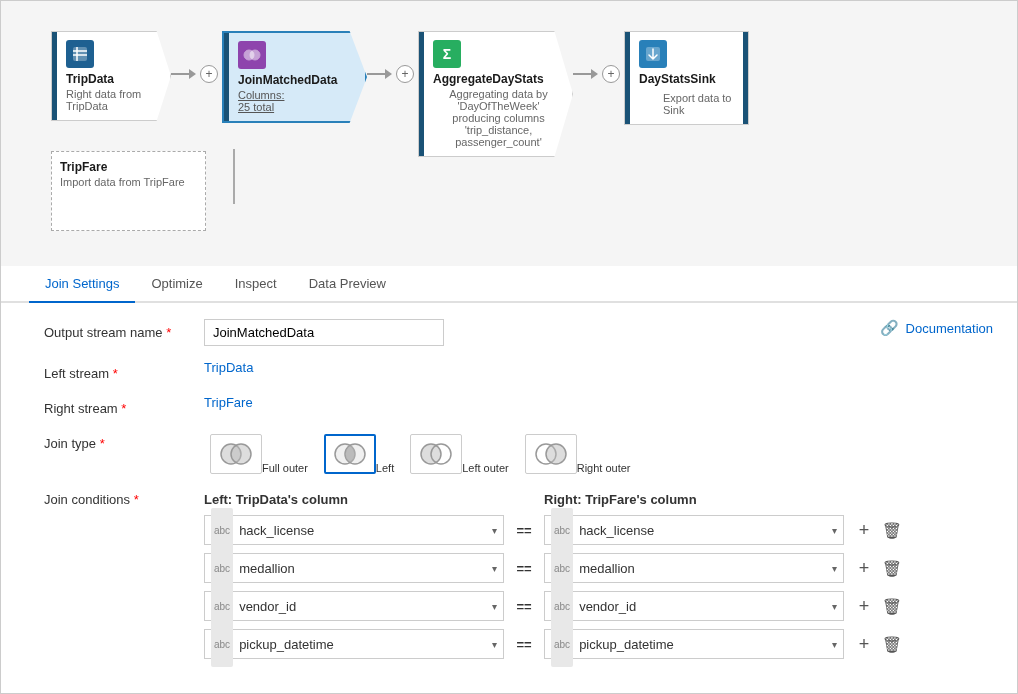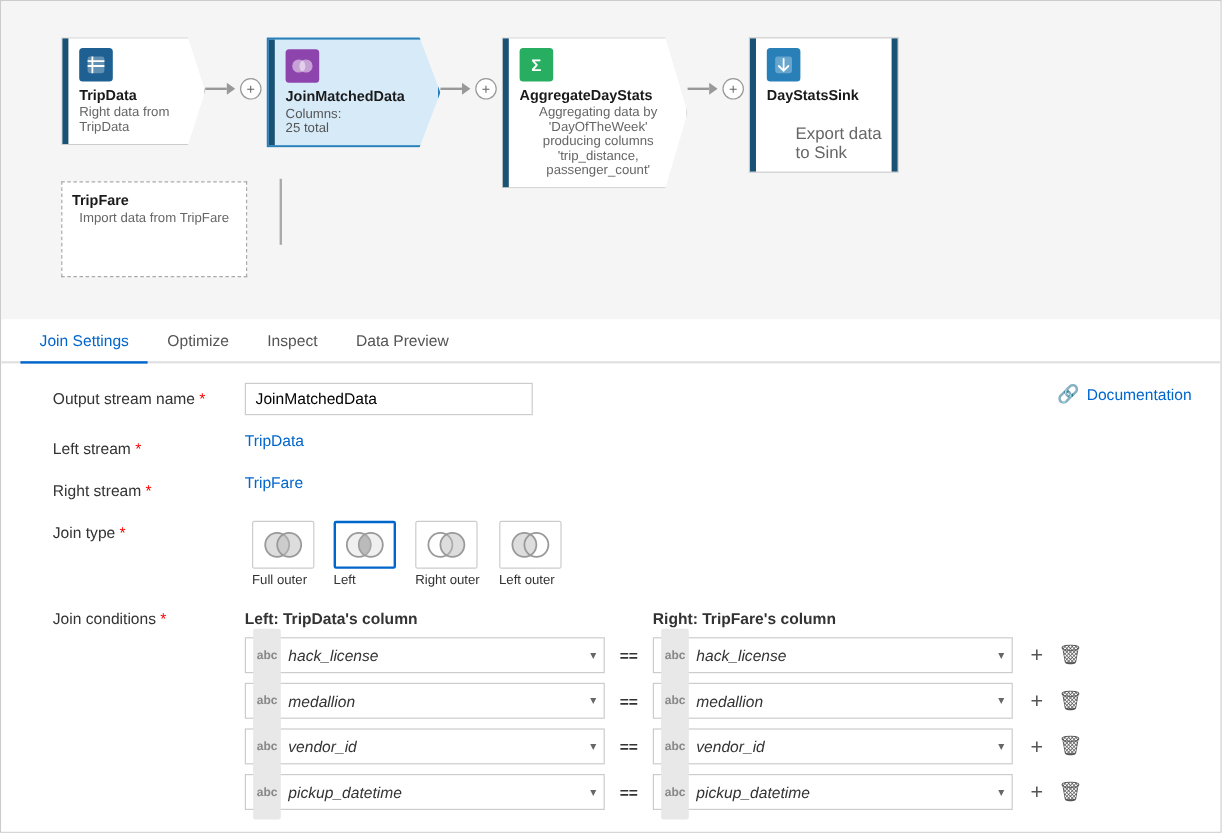--- a/index.html
+++ b/index.html
@@ -35,21 +35,21 @@
       font-size: 12px;
       color: #666;
       cursor: pointer;
       margin: 0 4px;
     }
 
     
     .tabs-bar {
       display: flex;
       border-bottom: 2px solid #e0e0e0;
-      padding: 0 16px;
+      padding: 0 28px;
       background: #fff;
     }
 
     .tab {
       padding: 10px 16px;
       cursor: pointer;
       font-size: 13px;
       color: #555;
       border-bottom: 2px solid transparent;
       margin-bottom: -2px;
@@ -120,22 +120,22 @@
 
     
     .join-types {
       display: flex;
       gap: 4px;
       align-items: flex-start;
     }
 
     .join-option {
       display: flex;
-      flex-direction: column;
-      align-items: flex-start;
+      flex-direction: row;
+      align-items: flex-end;
       cursor: pointer;
       padding: 4px 6px;
     }
 
     .join-icon-wrap {
       width: 52px;
       height: 40px;
       border: 1px solid #ccc;
       border-radius: 2px;
       display: flex;
@@ -168,28 +168,26 @@
       position: relative;
     }
 
     .field-select-type {
       font-size: 10px;
       color: #888;
       margin-right: 6px;
       background: #e8e8e8;
       padding: 17px 3px;
       border-radius: 2px;
-      font-weight: bold;
     }
 
     .field-select-text {
       flex: 1;
       font-size: 13px;
       color: #333;
-      font-style: italic;
     }
 
     .field-select-arrow {
       font-size: 10px;
       color: #666;
     }
 
     .action-btns {
       display: flex;
       align-items: center;
@@ -273,21 +271,21 @@
       <div style="background:#d6eaf8;border:2px solid #2980b9;width:145px;min-height:90px;padding:8px 8px 8px 14px;position:relative;clip-path:polygon(0 0,88% 0,100% 50%,88% 100%,0 100%);">
         <div class="blue-left-border" style="background:#1a5276;"></div>
 
         <div style="width:28px;height:28px;background:#8e44ad;border-radius:3px;display:flex;align-items:center;justify-content:center;margin-bottom:4px;">
           <svg width="20" height="16" viewBox="0 0 20 16" fill="none">
             <circle cx="7" cy="8" r="5" fill="#fff" opacity="0.5" stroke="#fff" stroke-width="1"></circle>
             <circle cx="13" cy="8" r="5" fill="#fff" opacity="0.5" stroke="#fff" stroke-width="1"></circle>
           </svg>
         </div>
         <div style="font-weight:600;font-size:12px;color:#1a1a1a;">JoinMatchedData</div>
-        <div style="font-size:11px;color:#555;margin-top:2px;">Columns:<br>25 total</div>
+        <div style="font-size:11px;color:#555;margin-top:2px;text-decoration:underline;">Columns:<br>25 total</div>
       </div>
     </div>
 
     <div style="display:flex;align-items:center;margin-top:34px;">
       <div style="width:18px;height:2px;background:#999;"></div>
       <div style="width:0;height:0;border-top:5px solid transparent;border-bottom:5px solid transparent;border-left:7px solid #999;"></div>
       <div class="plus-btn">+</div>
     </div>
 
     <div class="node-wrapper">
@@ -313,30 +311,30 @@
         <div class="blue-left-border"></div>
         <div class="blue-right-border"></div>
 
         <div style="width:28px;height:28px;background:#2980b9;border-radius:3px;display:flex;align-items:center;justify-content:center;margin-bottom:4px;">
           <svg width="18" height="18" viewBox="0 0 18 18" fill="none">
             <rect x="2" y="2" width="14" height="14" rx="2" fill="#fff" opacity="0.3"></rect>
             <path d="M9 4v10M5 10l4 4 4-4" stroke="#fff" stroke-width="1.5" stroke-linecap="round"></path>
           </svg>
         </div>
         <div style="font-weight:600;font-size:12px;color:#1a1a1a;">DayStatsSink</div>
-        <div style="font-size:14px;color:#666;margin-top:17px;padding-left:24px;">Export data to Sink</div>
+        <div style="font-size:11px;color:#666;margin-top:6px;padding-left:24px;">Export data to Sink</div>
       </div>
     </div>
 
   </div>
 
   <div style="position:absolute;left:50px;top:150px;">
     <div style="background:#fff;border:1px dashed #aaa;width:155px;min-height:80px;padding:8px;">
       <div style="font-weight:600;font-size:12px;color:#1a1a1a;">TripFare</div>
-      <div style="font-size:11px;color:#666;margin-top:2px;text-align:center;">Import data from TripFare</div>
+      <div style="font-size:11px;color:#666;margin-top:2px;">Import data from TripFare</div>
     </div>
   </div>
 
   <div style="position:absolute;left:232px;top:148px;width:2px;height:55px;background:#aaa;"></div>
 
 </div>
 
 <div class="tabs-bar">
   <div class="tab active">Join Settings</div>
   <div class="tab">Optimize</div>
@@ -409,37 +407,37 @@
                 </clipPath>
               <circle cx="23" cy="14" r="10" fill="#aaa" fill-opacity="0.7" clip-path="url(#leftCircle)"></circle>
             </svg>
           </div>
           <div class="join-label">Left</div>
         </div>
 
         <div class="join-option">
           <div class="join-icon-wrap">
             <svg class="join-svg" viewBox="0 0 36 28">
+              <circle cx="13" cy="14" r="10" fill="#bbb" fill-opacity="0.5" stroke="#999" stroke-width="1.5"></circle>
+              <circle cx="23" cy="14" r="10" fill="none" stroke="#999" stroke-width="1.5"></circle>
+            </svg>
+          </div>
+          <div class="join-label">Left outer</div>
+        </div>
+
+        <div class="join-option">
+          <div class="join-icon-wrap">
+            <svg class="join-svg" viewBox="0 0 36 28">
               <circle cx="13" cy="14" r="10" fill="none" stroke="#999" stroke-width="1.5"></circle>
               <circle cx="23" cy="14" r="10" fill="#bbb" fill-opacity="0.5" stroke="#999" stroke-width="1.5"></circle>
             </svg>
           </div>
           <div class="join-label">Right outer</div>
         </div>
 
-        <div class="join-option">
-          <div class="join-icon-wrap">
-            <svg class="join-svg" viewBox="0 0 36 28">
-              <circle cx="13" cy="14" r="10" fill="#bbb" fill-opacity="0.5" stroke="#999" stroke-width="1.5"></circle>
-              <circle cx="23" cy="14" r="10" fill="none" stroke="#999" stroke-width="1.5"></circle>
-            </svg>
-          </div>
-          <div class="join-label">Left outer</div>
-        </div>
-
 
       </div>
     </div>
   </div>
 
   <div class="form-row" style="align-items:flex-start;">
     <div class="form-label" style="padding-top:0;">
       <span>Join conditions</span>
       <span class="required-star"> *</span>
     </div>

